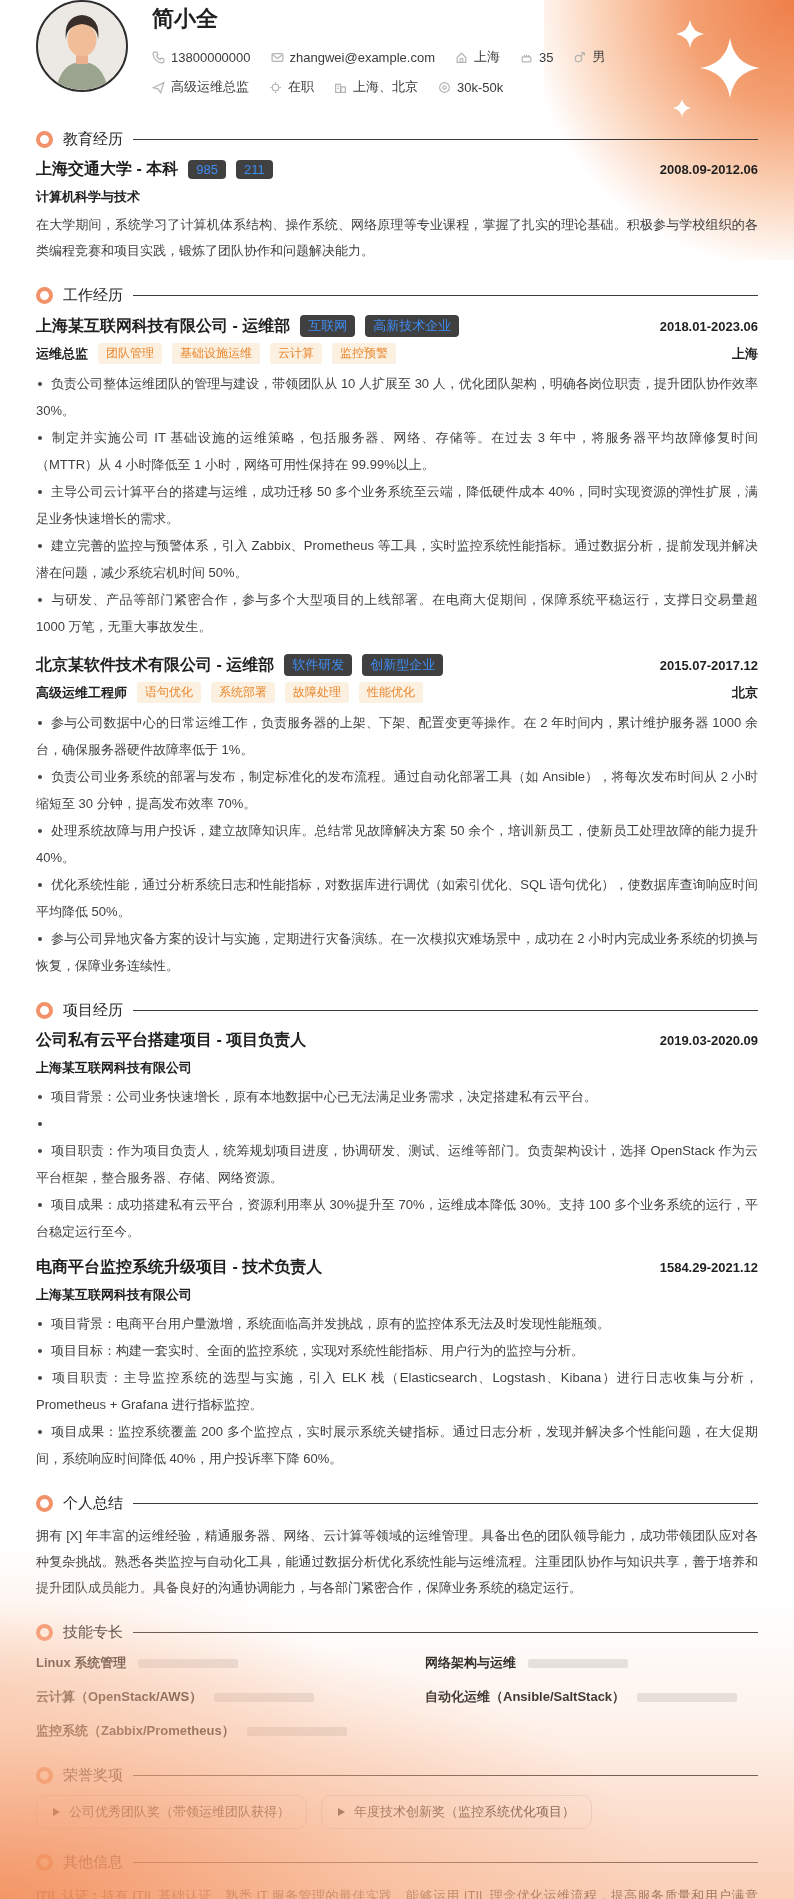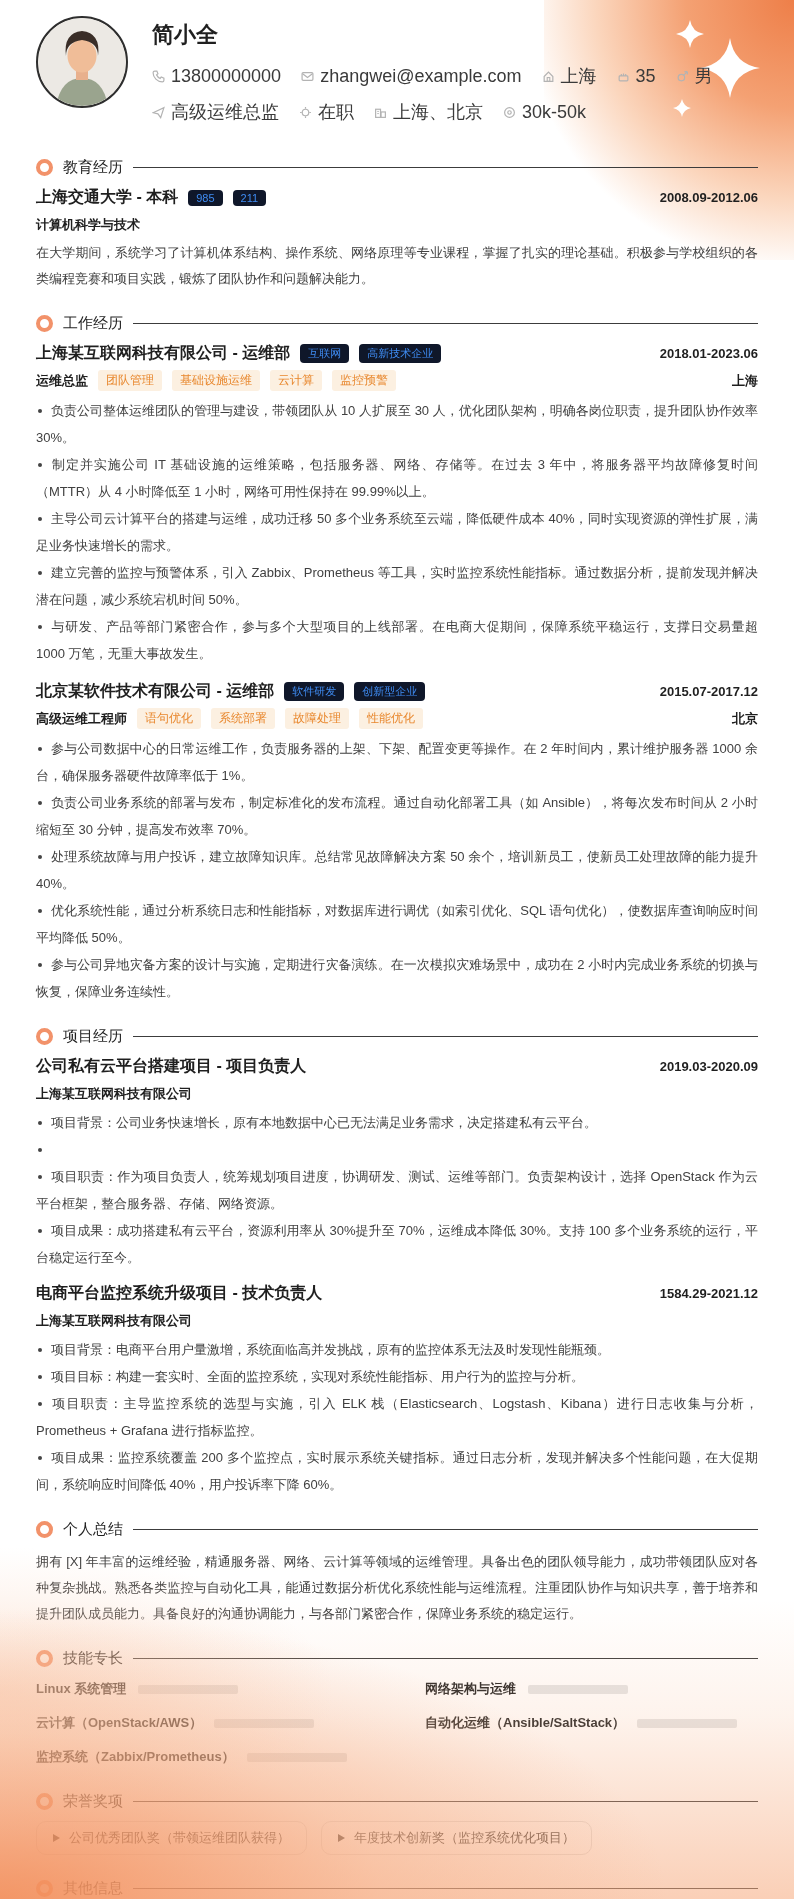--- a/index.html
+++ b/index.html
@@ -10,40 +10,40 @@
     background:radial-gradient(circle at 100% 0%, #ee7f49 0%, #f4a173 30%, #fbd6bd 55%, rgba(255,255,255,0) 75%);}
   .decor-bottom{position:absolute;left:0;bottom:0;width:794px;height:460px;z-index:2;pointer-events:none;
     background:
       radial-gradient(ellipse 120% 90% at 0% 100%, rgba(242,140,88,0.85) 0%, rgba(246,173,132,0.45) 40%, rgba(250,205,175,0) 70%),
       radial-gradient(ellipse 60% 45% at 0% 55%, rgba(249,199,168,0.45) 0%, rgba(249,199,168,0) 70%),
       linear-gradient(to top, rgba(246,168,123,0.55) 0%, rgba(248,190,153,0.18) 40%, rgba(255,255,255,0) 65%);}
   .sparkles{position:absolute;top:8px;right:14px;z-index:1;}
   .content{position:relative;z-index:1;padding:0 36px;}
 
   
-  .header{display:flex;align-items:flex-start;padding-top:16px;}
+  .header{display:flex;align-items:flex-start;}
   .avatar-wrap{width:88px;height:88px;border-radius:50%;border:2.5px solid #2e2e2e;overflow:hidden;flex-shrink:0;background:#ece9e4;}
   .head-right{margin-left:24px;padding-top:2px;}
   .person-name{font-size:22px;font-weight:bold;color:#1f1f1f;margin:2px 0 14px 0;}
   .contact-row{display:flex;align-items:center;flex-wrap:wrap;margin-bottom:12px;}
-  .contact-item{display:flex;align-items:center;margin-right:20px;font-size:18px;color:#3a3a3a;}
+  .contact-item{display:flex;align-items:center;margin-right:20px;font-size:13px;color:#3a3a3a;}
   .contact-item svg{margin-right:6px;}
 
   
   .section{margin-top:20px;}
   .section-header{display:flex;align-items:center;margin:22px 0 10px 0;}
   .section-badge{width:17px;height:17px;border-radius:50%;background:#fff;border:4px solid #f2926a;box-sizing:border-box;flex-shrink:0;}
   .section-title{font-size:15px;font-weight:normal;color:#1f1f1f;margin:0 10px;}
   .section-line{flex:1;height:1px;background:#3c3c3c;}
 
   .row-flex{display:flex;justify-content:space-between;align-items:center;margin-top:6px;}
   .row-left{display:flex;align-items:center;flex-wrap:wrap;}
   .entry-title{font-size:16px;font-weight:bold;color:#1f1f1f;}
   .entry-date{font-size:13px;font-weight:bold;color:#1f1f1f;white-space:nowrap;}
-  .badge-blue{font-size:11px;color:#3f8cf3;background:#0f172a;border-radius:4px;padding:2px 8px;margin-left:10px;}
+  .badge-blue{font-size:13px;color:#3f8cf3;background:#404040;border-radius:4px;padding:2px 8px;margin-left:10px;}
   .tag-orange{font-size:12px;color:#e8872d;background:#fcf0e1;border-radius:3px;padding:2px 8px;margin-left:10px;}
   .role-name{font-size:13px;font-weight:bold;color:#1f1f1f;}
   .subtle-bold{font-size:13px;font-weight:bold;color:#1f1f1f;margin-top:8px;}
 
   .para{font-size:13px;color:#404040;line-height:26px;text-align:justify;margin-top:6px;}
   .bullets{margin-top:6px;}
   .bullet{font-size:13px;color:#404040;line-height:27px;text-align:justify;}
   .bullet .dot{display:inline-block;width:4px;height:4px;border-radius:50%;background:#444;vertical-align:middle;margin:0 9px 2px 2px;}
   .job{margin-bottom:14px;}
   .project{margin-bottom:12px;}

